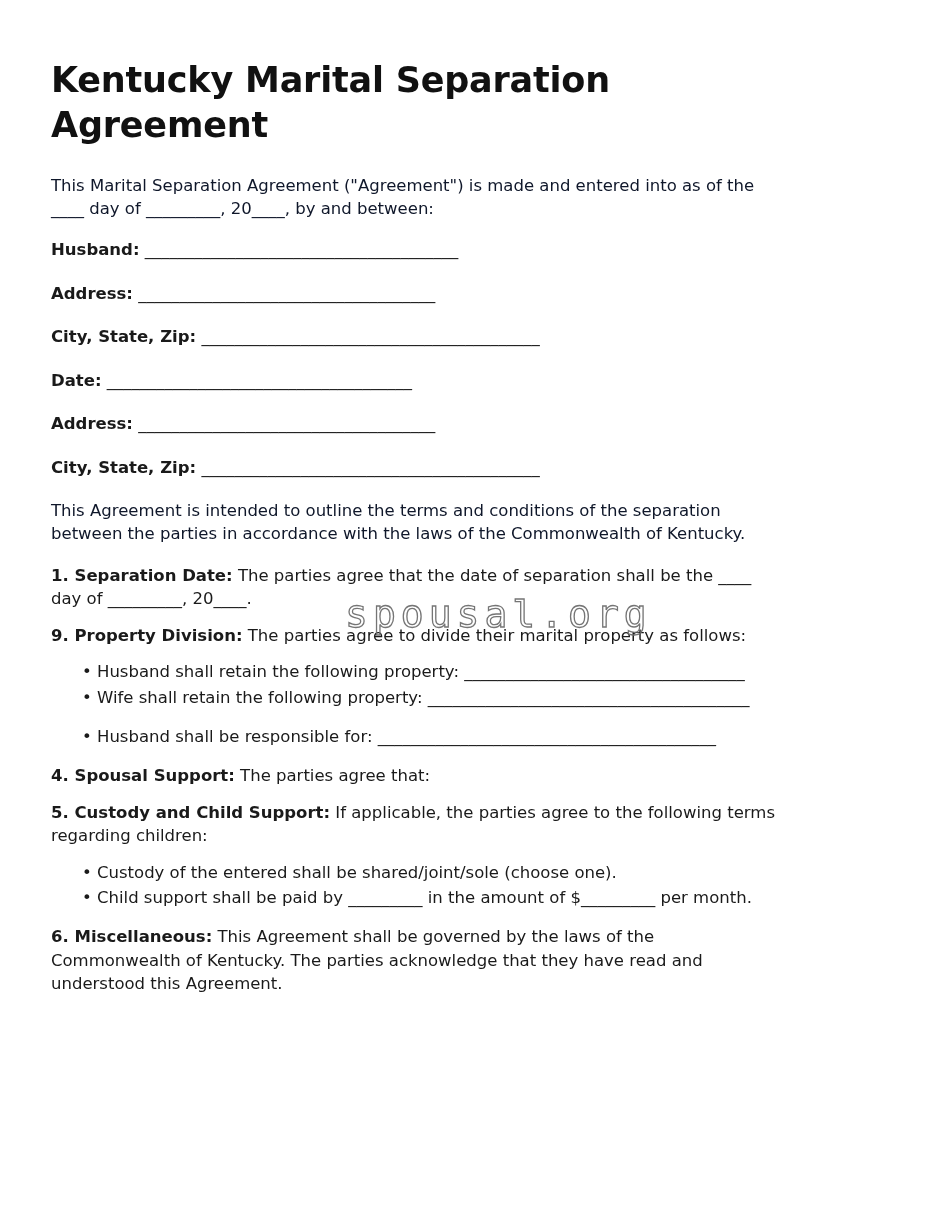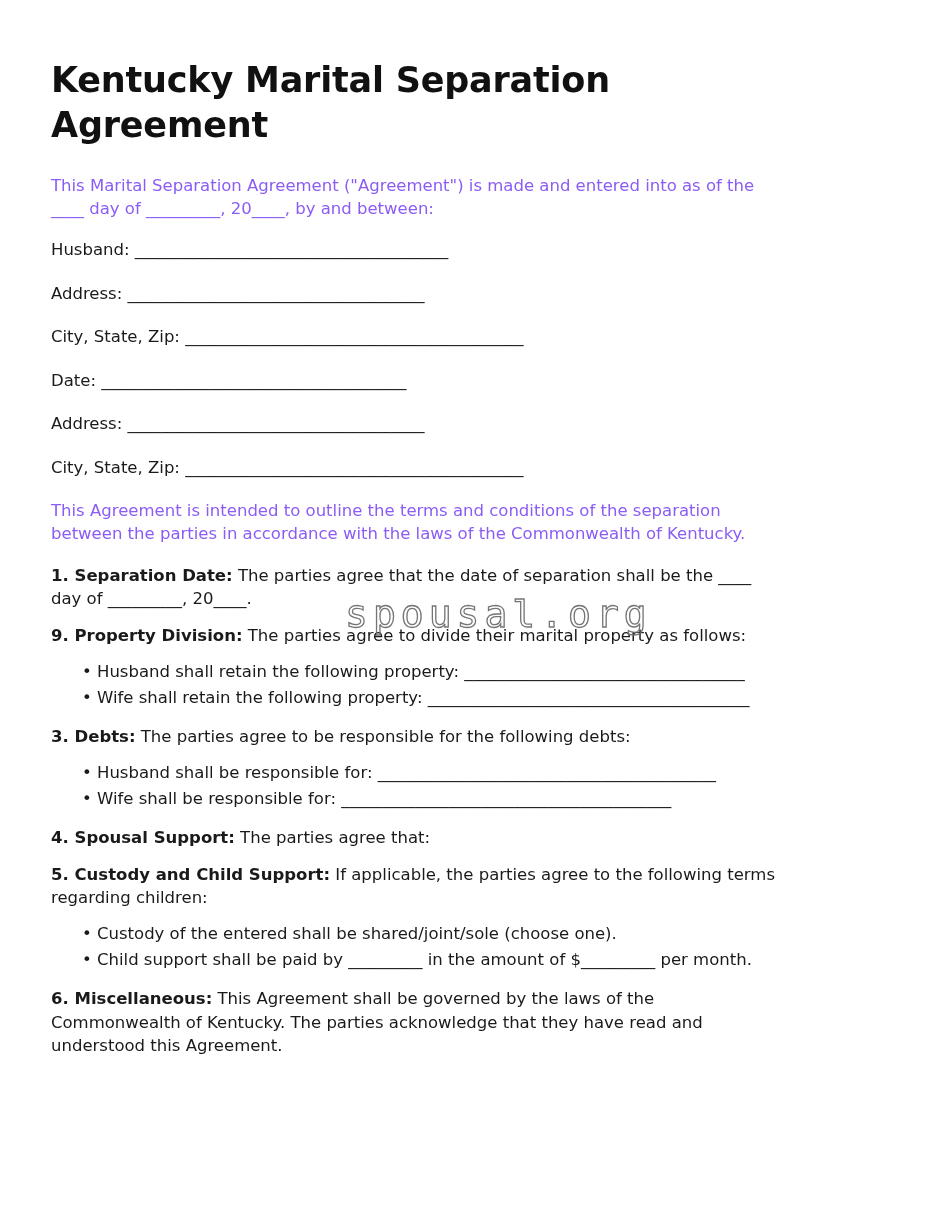--- a/index.html
+++ b/index.html
@@ -29,29 +29,29 @@
     letter-spacing: -0.2px;
     margin: 0 0 26px 0;
     max-width: 640px;
     color: #111111;
   }
   p.para {
     font-size: 16.5px;
     line-height: 1.42;
     margin: 0 0 18px 0;
     max-width: 840px;
-    color: #8b5cf6;
+    color: #0f172a;
   }
   .field-line {
     font-size: 16.5px;
     line-height: 1.42;
     margin: 0 0 20px 0;
   }
   .field-line b {
-    font-weight: normal;
+    font-weight: bold;
   }
   .and-line {
     font-size: 16.5px;
     line-height: 1.42;
     margin: 0 0 20px 0;
   }
   .sec {
     font-size: 16.5px;
     line-height: 1.42;
     margin: 0 0 13px 0;
@@ -120,24 +120,22 @@
   <p class="para">This Agreement is intended to outline the terms and conditions of the separation between the parties in accordance with the laws of the Commonwealth of Kentucky.</p>
 
   <div class="sec"><b>1. Separation Date:</b><span> The parties agree that the date of separation shall be the ____  day of _________, 20____.</span></div>
 
   <div class="sec"><b>9. Property Division:</b><span> The parties agree to divide their marital property as follows:</span></div>
   <ul class="blist">
     <li>Husband shall retain the following property: __________________________________</li>
     <li>Wife shall retain the following property: _______________________________________</li>
   </ul>
 
-  <div class="sec"><b>3. Debts:</b><span> The parties agree to be responsible for the following debts:</span></div>
   <ul class="blist">
     <li>Husband shall be responsible for: _________________________________________</li>
-    <li>Wife shall be responsible for: ________________________________________</li>
   </ul>
 
   <div class="sec"><b>4. Spousal Support:</b><span> The parties agree that:</span></div>
 
   <div class="sec"><b>5. Custody and Child Support:</b><span> If applicable, the parties agree to the following terms regarding children:</span></div>
   <ul class="blist">
     <li>Custody of the entered shall be shared/joint/sole (choose one).</li>
     <li>Child support shall be paid by _________ in the amount of $_________ per month.</li>
   </ul>
 

